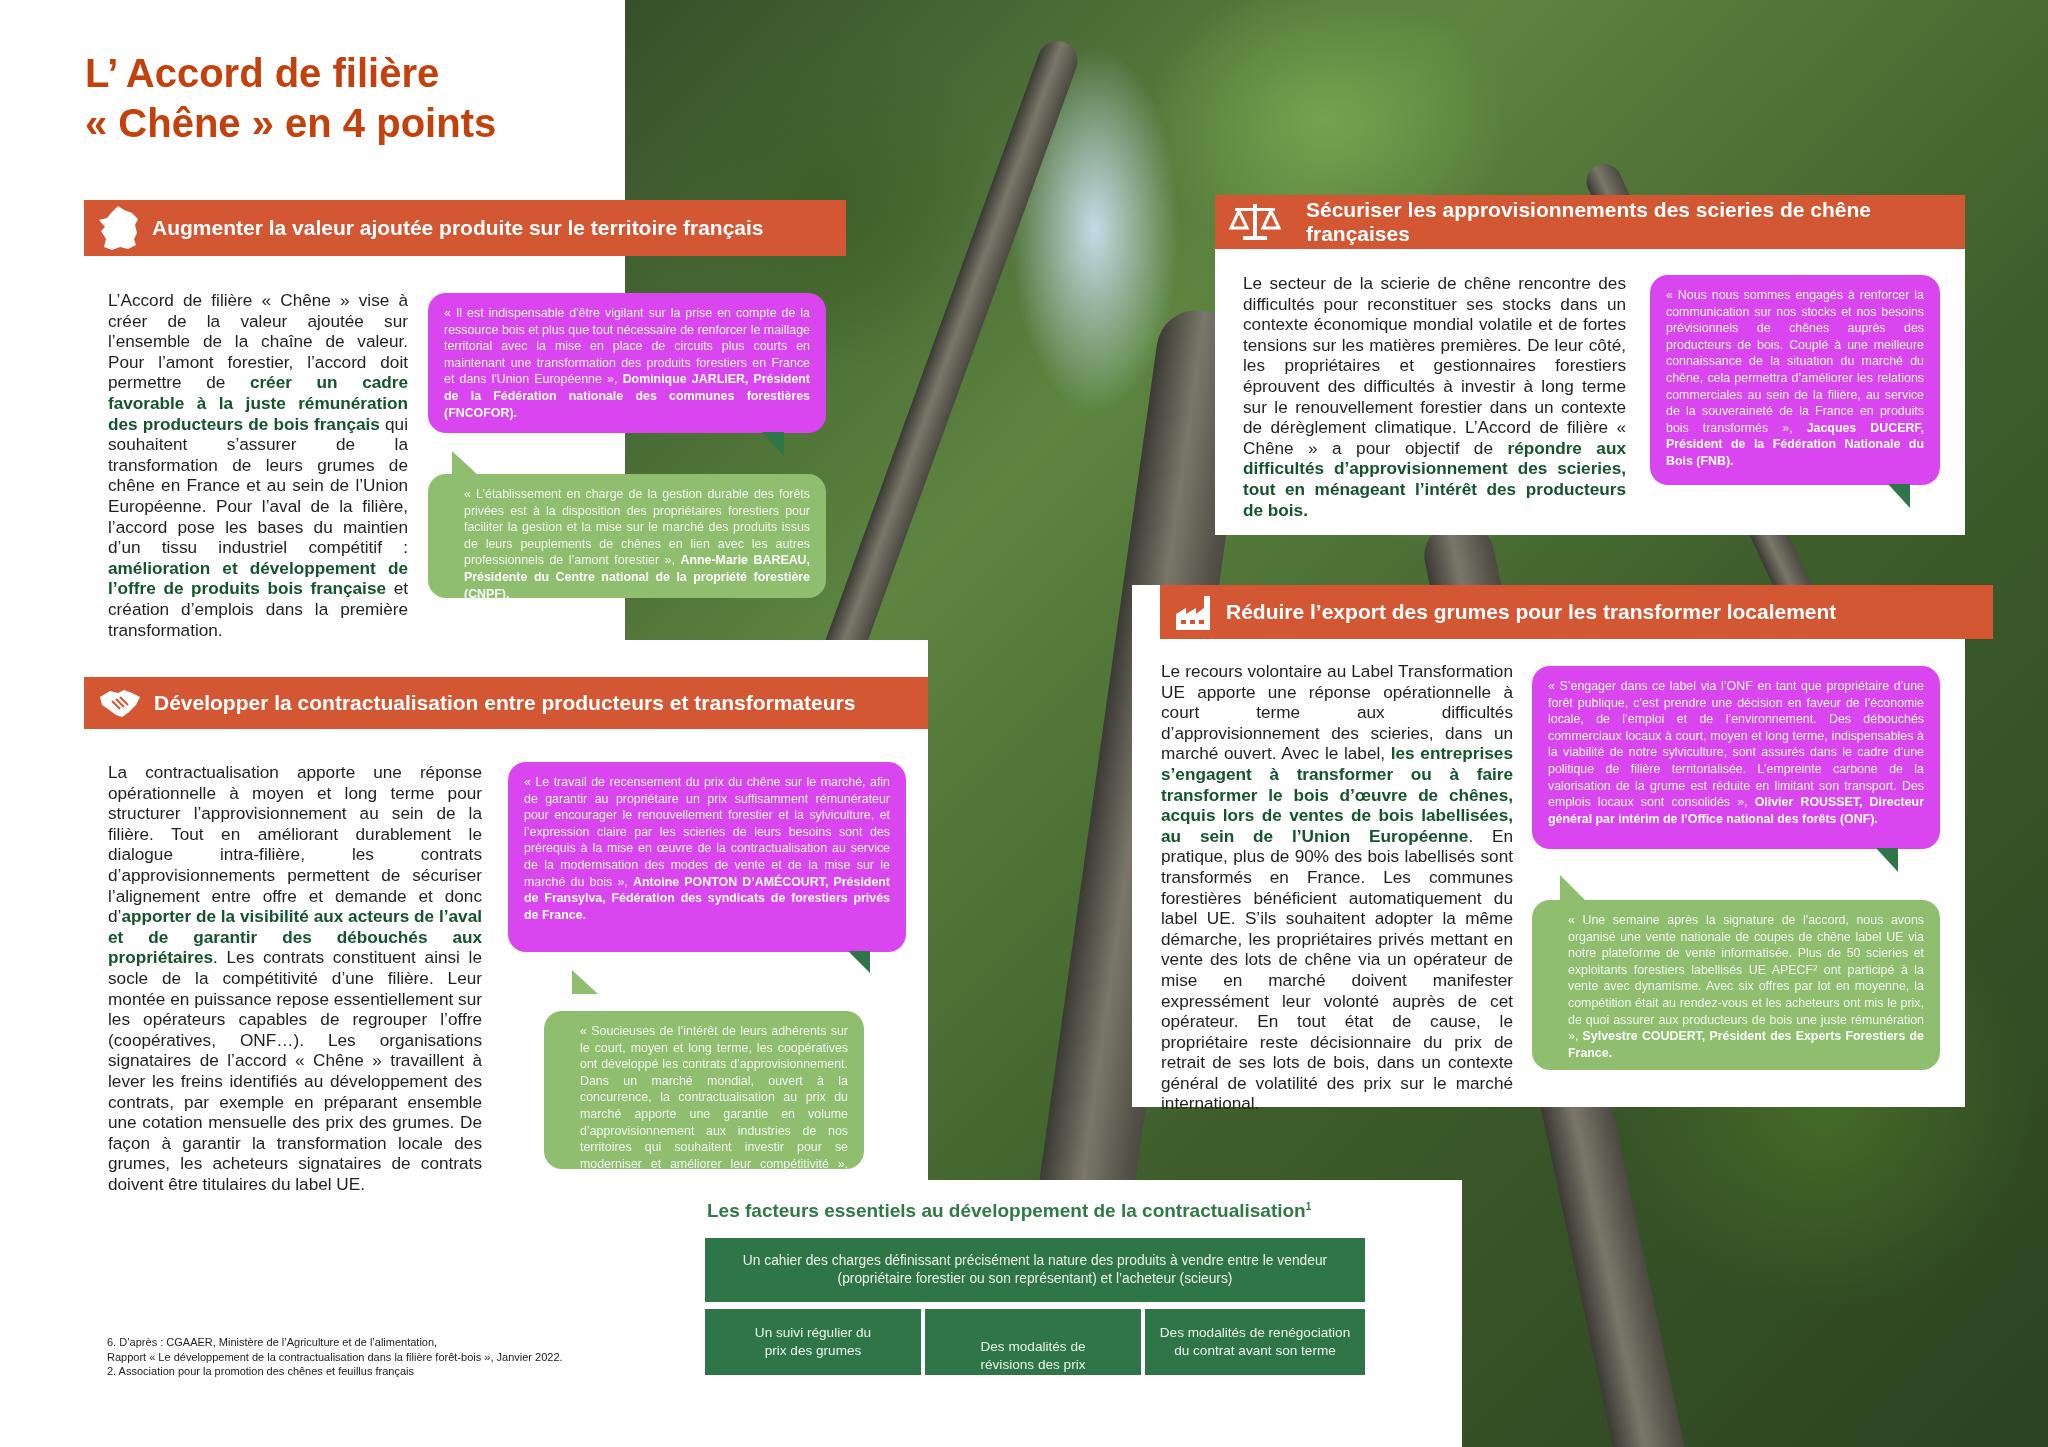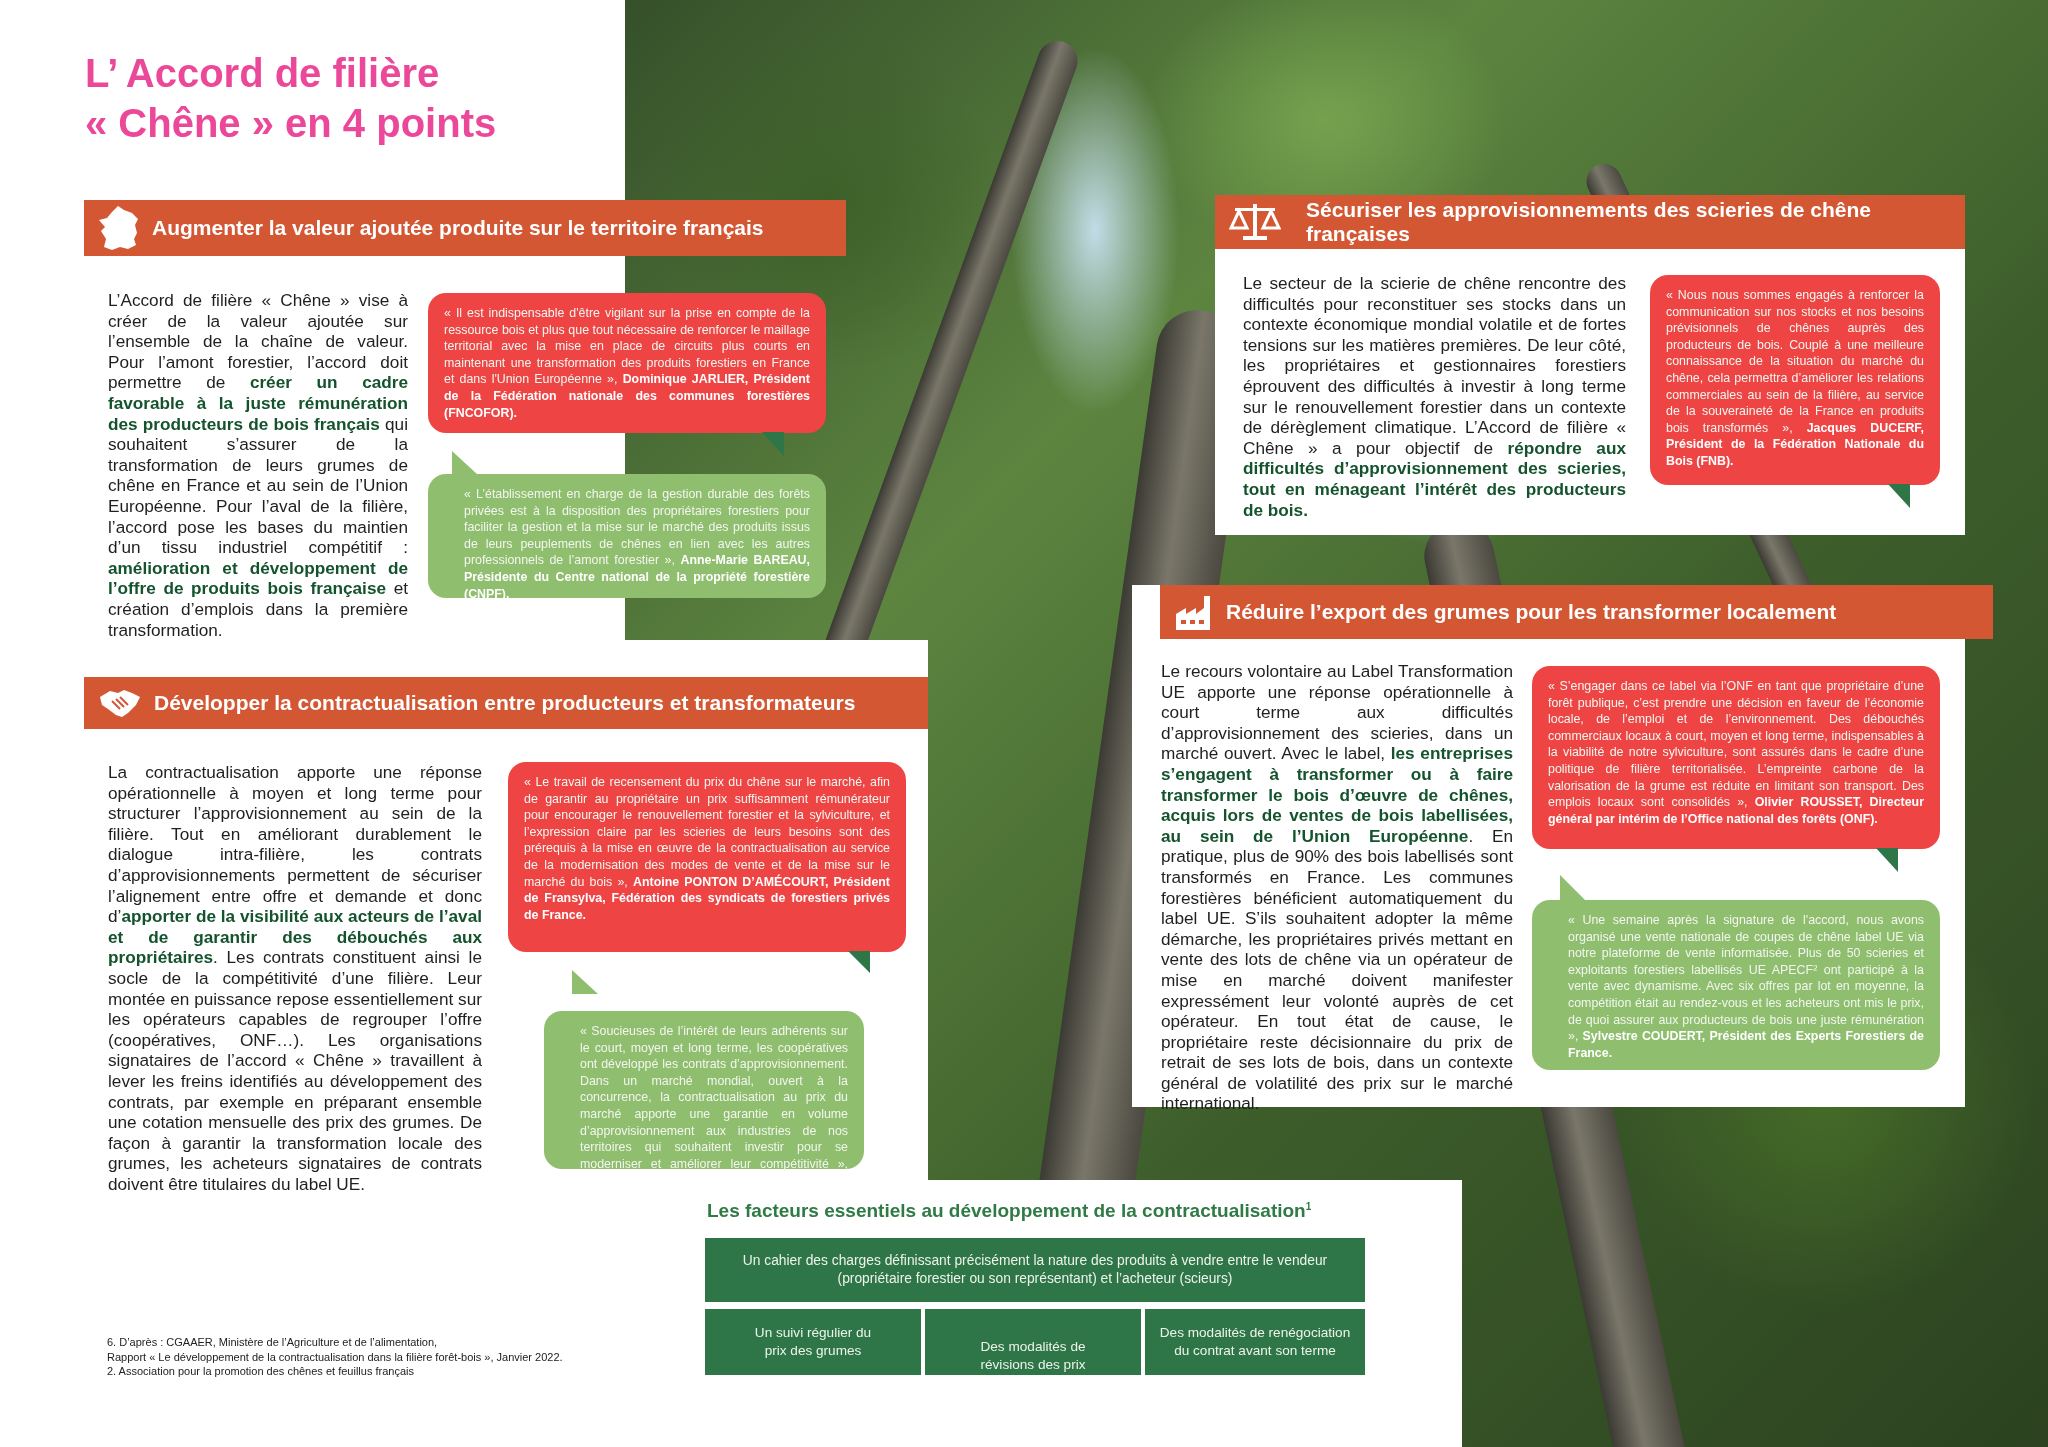--- a/index.html
+++ b/index.html
@@ -22,21 +22,21 @@
       radial-gradient(ellipse 400px 300px at 900px 800px, rgba(90,130,55,0.9) 0%, rgba(90,130,55,0) 70%),
       linear-gradient(135deg, #35502a 0%, #5d8540 30%, #3d5e2b 60%, #2c4220 100%);
   }
   .trunk {
     position: absolute; background: linear-gradient(90deg, #3b3a33, #7a776a 45%, #4b4940);
     transform-origin: bottom center; border-radius: 40px;
   }
   .white-panel { position: absolute; background: #ffffff; }
 
   .title {
-    position: absolute; left: 85px; top: 48px; color: #ec4899;
+    position: absolute; left: 85px; top: 48px; color: #c2410c;
     font-weight: bold; font-size: 40px; line-height: 50px;
   }
 
   .section-box { position: absolute; background: #ffffff; }
   .section-header {
     position: absolute; background: #d45734; color: #fff;
     font-weight: bold; font-size: 21px;
     display: flex; align-items: center; gap: 12px; padding-left: 14px;
   }
   .section-header svg { flex: none; }
@@ -45,21 +45,21 @@
     position: absolute; font-size: 17.2px; line-height: 20.6px; text-align: justify;
     color: #1f1f1f;
   }
   .body-text b { font-weight: bold; color: #14532d; }
 
   .quote {
     position: absolute; border-radius: 18px; color: #f2f6f0;
     font-size: 12.4px; line-height: 16.6px; text-align: justify; padding: 12px 16px;
   }
   .quote b { font-weight: bold; color: #ffffff; }
-  .quote.dark { background: #ef4444; }
+  .quote.dark { background: #d946ef; }
   .quote.light { background: #8fbe6e; padding-left: 36px; }
   .tail { position: absolute; width: 0; height: 0; }
 
   .factors-title {
     position: absolute; left: 707px; top: 1200px; font-size: 19px; font-weight: bold; color: #2f7a45;
   }
   .factors-title sup { font-size: 10px; }
   .factor-box {
     position: absolute; background: #2e7547; color: #eef4ea; font-size: 13.6px; line-height: 18px;
     display: flex; align-items: center; justify-content: center; text-align: center; padding: 6px 10px;

